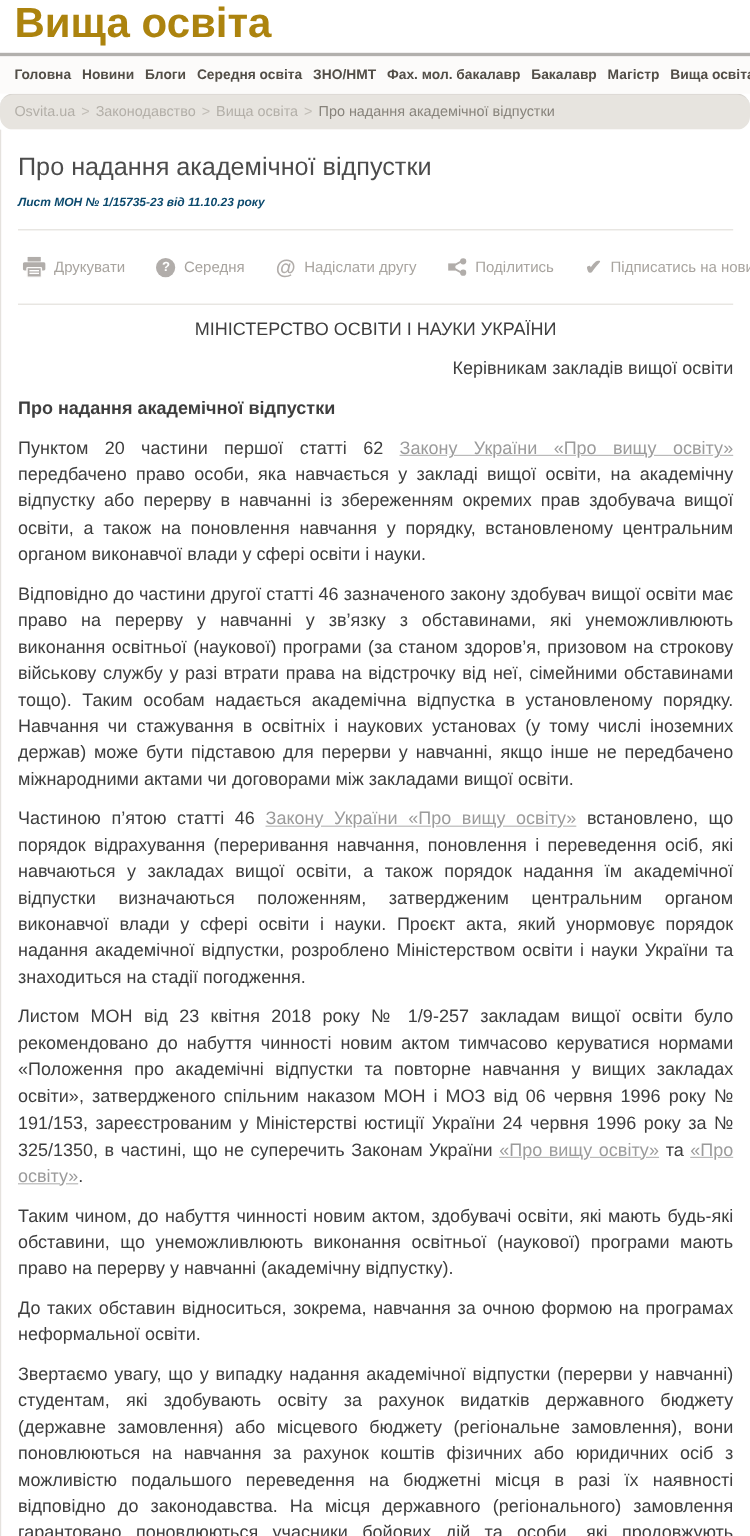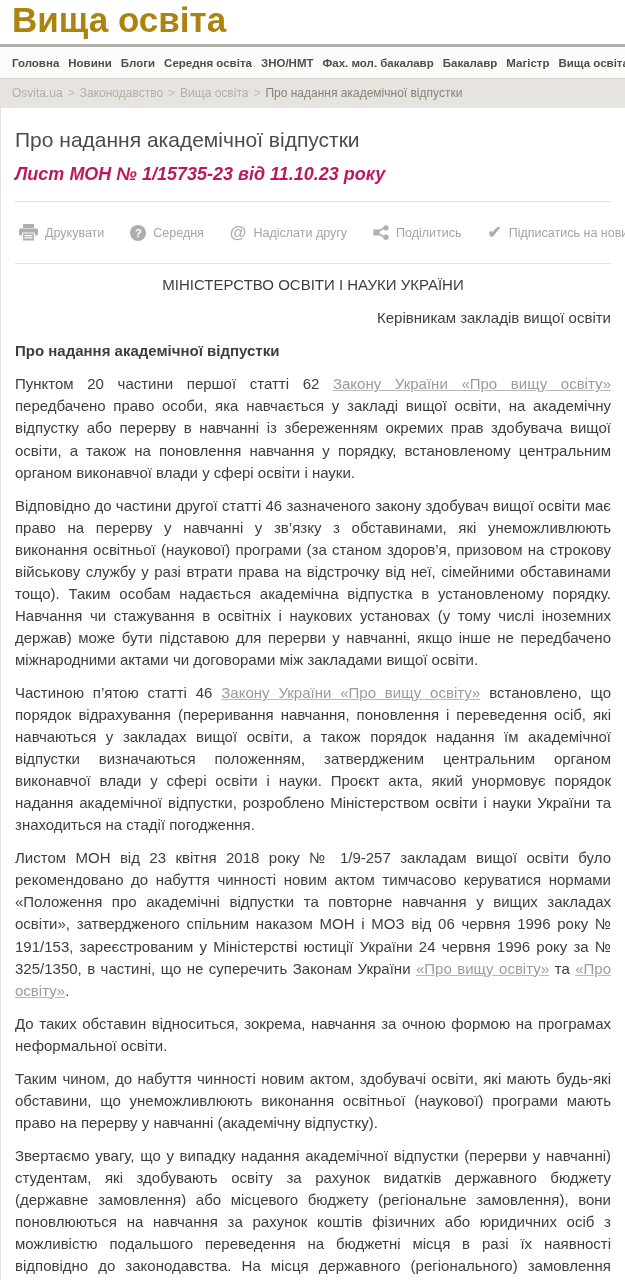--- a/index.html
+++ b/index.html
@@ -39,42 +39,43 @@
 
   
   .breadcrumb {
     background: #e7e4df;
     border-top: 1px solid #d8d5d0;
     padding: 7px 12px 8px 12px;
     font-size: 12px;
     color: #b3afa8;
     white-space: nowrap;
     overflow: hidden;
+    border-radius: 11px;
   }
   .breadcrumb a { color: #b3afa8; text-decoration: none; }
   .breadcrumb .sep { margin: 0 5px; color: #c2beb7; }
   .breadcrumb .current { color: #87837b; }
 
   
   main.content {
     padding: 6px 14px 0 14px;
     border-left: 1px solid #e5e2de;
     background: #fff;
   }
   h1.page-title {
     font-size: 21px;
     font-weight: normal;
     color: #4c4c4c;
     margin: 14px 0 12px 0;
   }
   .subtitle {
     font-style: italic;
     font-weight: bold;
-    font-size: 18px;
-    color: #be185d;
+    font-size: 10px;
+    color: #0c4a6e;
     margin: 0 0 16px 0;
   }
 
   
   .toolbar {
     display: flex;
     align-items: center;
     gap: 26px;
     border-top: 1px solid #e3e0db;
     border-bottom: 1px solid #e3e0db;
@@ -186,18 +187,18 @@
       </div>
 
     <article id="article-body">
         <p class="center">МІНІСТЕРСТВО ОСВІТИ І НАУКИ УКРАЇНИ</p>
         <p class="right">Керівникам закладів вищої освіти</p>
         <p class="bold">Про надання академічної відпустки</p>
         <p class="justify">Пунктом 20 частини першої статті 62 <a href="#" class="doc-link">Закону України «Про вищу освіту»</a> передбачено право особи, яка навчається у закладі вищої освіти, на академічну відпустку або перерву в навчанні із збереженням окремих прав здобувача вищої освіти, а також на поновлення навчання у порядку, встановленому центральним органом виконавчої влади у сфері освіти і науки.</p>
         <p class="justify">Відповідно до частини другої статті 46 зазначеного закону здобувач вищої освіти має право на перерву у навчанні у зв’язку з обставинами, які унеможливлюють виконання освітньої (наукової) програми (за станом здоров’я, призовом на строкову військову службу у разі втрати права на відстрочку від неї, сімейними обставинами тощо). Таким особам надається академічна відпустка в установленому порядку. Навчання чи стажування в освітніх і наукових установах (у тому числі іноземних держав) може бути підставою для перерви у навчанні, якщо інше не передбачено міжнародними актами чи договорами між закладами вищої освіти.</p>
         <p class="justify">Частиною п’ятою статті 46 <a href="#" class="doc-link">Закону України «Про вищу освіту»</a> встановлено, що порядок відрахування (переривання навчання, поновлення і переведення осіб, які навчаються у закладах вищої освіти, а також порядок надання їм академічної відпустки визначаються положенням, затвердженим центральним органом виконавчої влади у сфері освіти і науки. Проєкт акта, який унормовує порядок надання академічної відпустки, розроблено Міністерством освіти і науки України та знаходиться на стадії погодження.</p>
         <p class="justify">Листом МОН від 23 квітня 2018 року № 1/9-257 закладам вищої освіти було рекомендовано до набуття чинності новим актом тимчасово керуватися нормами «Положення про академічні відпустки та повторне навчання у вищих закладах освіти», затвердженого спільним наказом МОН і МОЗ від 06 червня 1996 року № 191/153, зареєстрованим у Міністерстві юстиції України 24 червня 1996 року за № 325/1350, в частині, що не суперечить Законам України <a href="#" class="doc-link">«Про вищу освіту»</a> та <a href="#" class="doc-link">«Про освіту»</a>.</p>
+        <p class="justify">Таким чином, до набуття чинності новим актом, здобувачі освіти, які мають будь-які обставини, що унеможливлюють виконання освітньої (наукової) програми мають право на перерву у навчанні (академічну відпустку).</p>
         <p class="justify">До таких обставин відноситься, зокрема, навчання за очною формою на програмах неформальної освіти.</p>
-        <p class="justify">Таким чином, до набуття чинності новим актом, здобувачі освіти, які мають будь-які обставини, що унеможливлюють виконання освітньої (наукової) програми мають право на перерву у навчанні (академічну відпустку).</p>
         <p class="justify">Звертаємо увагу, що у випадку надання академічної відпустки (перерви у навчанні) студентам, які здобувають освіту за рахунок видатків державного бюджету (державне замовлення) або місцевого бюджету (регіональне замовлення), вони поновлюються на навчання за рахунок коштів фізичних або юридичних осіб з можливістю подальшого переведення на бюджетні місця в разі їх наявності відповідно до законодавства. На місця державного (регіонального) замовлення гарантовано поновлюються учасники бойових дій та особи, які продовжують навчання після відпуски у зв’язку з вагітністю, пологами і для догляду за дитиною.</p>
       </article>
   </main>
 </div>
 
 </body></html>

